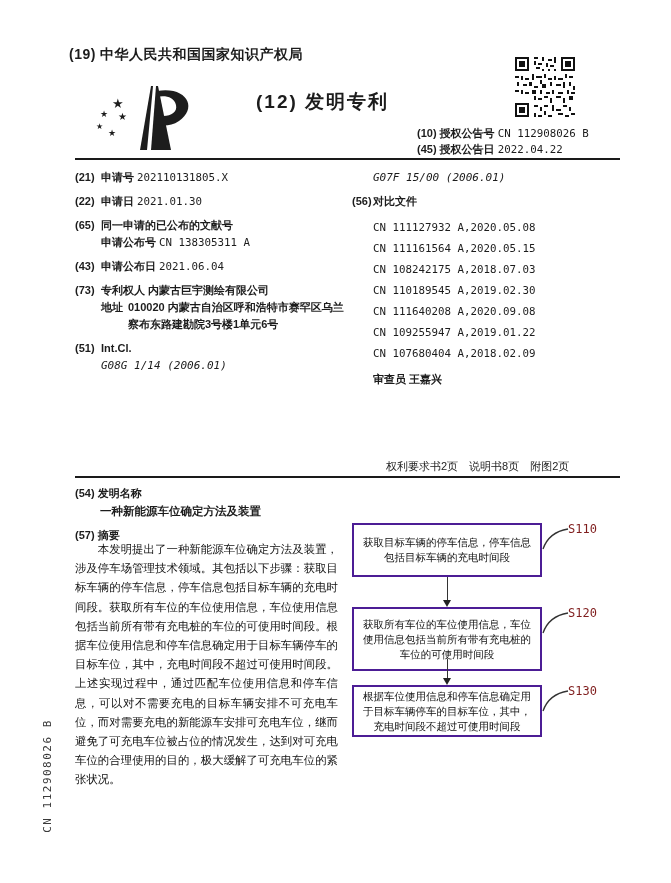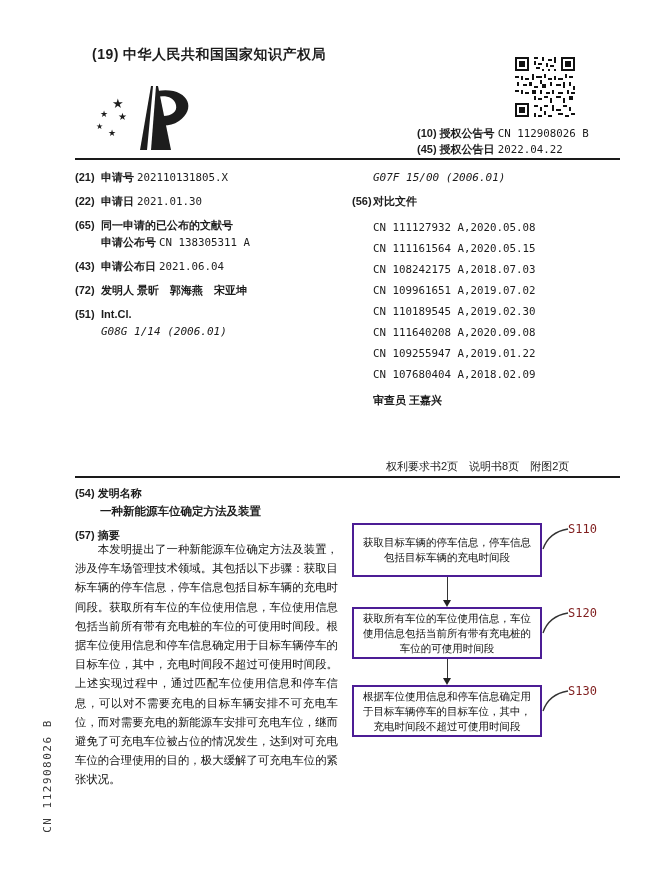--- a/index.html
+++ b/index.html
@@ -5,21 +5,21 @@
   * { margin:0; padding:0; box-sizing:border-box; }
   html,body { background:#fff; }
   body {
     width:671px; height:883px;
     font-family:"Liberation Sans","DejaVu Sans",sans-serif;
     color:#1c1c1c;
   }
   .page { position:relative; width:671px; height:883px; background:#ffffff; overflow:hidden; }
 
   
-  .office-line { position:absolute; left:92px; top:46px; font-size:14px; font-weight:bold; letter-spacing:0.5px; }
+  .office-line { position:absolute; left:69px; top:46px; font-size:14px; font-weight:bold; letter-spacing:0.5px; }
   .office-line .code { margin-right:4px; }
   .logo { position:absolute; left:94px; top:84px; width:112px; height:70px; }
   .doc-type { position:absolute; left:256px; top:89px; font-size:19px; font-weight:bold; letter-spacing:2px; }
   .qr { position:absolute; left:515px; top:57px; width:60px; height:60px; }
   .grant-line { position:absolute; left:417px; font-size:11px; font-weight:bold; white-space:nowrap; }
   .grant-no   { top:126px; }
   .grant-date { top:142px; }
   .grant-line .val { font-weight:normal; }
   .rule { position:absolute; left:75px; width:545px; background:#1a1a1a; }
   .rule1 { top:158px; height:2px; }
@@ -55,21 +55,21 @@
   
   .flowchart { position:absolute; left:340px; top:510px; width:331px; height:265px; }
   .fc-box {
     position:absolute; left:12px; width:190px;
     border:2px solid #4c1d95; background:#fff;
     display:flex; align-items:center; justify-content:center;
     text-align:center; font-size:10.5px; line-height:15px; padding:2px 5px;
     color:#111;
   }
   .fc-box-1 { top:13px;  height:54px; }
-  .fc-box-2 { top:97px;  height:52px; }
+  .fc-box-2 { top:97px;  height:64px; }
   .fc-box-3 { top:175px; height:52px; }
   .fc-label { position:absolute; left:228px; font-size:12px; font-family:"DejaVu Sans Mono","Liberation Mono",monospace; color:#7f1d1d; }
   .fc-label-1 { top:12px; }
   .fc-label-2 { top:96px; }
   .fc-label-3 { top:174px; }
   .fc-conn { position:absolute; left:200px; width:30px; height:24px; }
   .fc-conn-1 { top:17px; }
   .fc-conn-2 { top:101px; }
   .fc-conn-3 { top:179px; }
   .fc-arrow { position:absolute; left:103px; width:9px; }
@@ -100,20 +100,23 @@
     <polygon points="57,2 64,2 77,66 46,66" fill="#1d1d1d"></polygon>
     <polygon points="59,2 62,2 57,66 53,66" fill="#ffffff"></polygon>
     <path d="M63,7 C93,2 104,24 85,37 C76,43 67,42 61,40 L63,31 C73,34 84,30 82,21 C80,12 70,11 62,13 Z" fill="#1d1d1d"></path>
     <text x="18" y="24" font-size="13" fill="#1d1d1d">★</text>
     <text x="6" y="33" font-size="9" fill="#1d1d1d">★</text>
     <text x="24" y="36" font-size="10" fill="#1d1d1d">★</text>
     <text x="2" y="45" font-size="8" fill="#1d1d1d">★</text>
     <text x="14" y="52" font-size="9" fill="#1d1d1d">★</text>
   </svg>
 
+  <div class="doc-type">
+    <span>(12)</span> <span>发明专利</span>
+  </div>
 
   <svg class="qr" viewBox="0 0 29 29" xmlns="http://www.w3.org/2000/svg" shape-rendering="crispEdges">
     <rect x="0" y="0" width="29" height="29" fill="#fff"></rect>
     <g fill="#111">
       <rect x="0" y="0" width="7" height="7"></rect>
         <rect x="22" y="0" width="7" height="7"></rect>
         <rect x="0" y="22" width="7" height="7"></rect>
       <rect x="1" y="1" width="5" height="5" fill="#fff"></rect>
         <rect x="23" y="1" width="5" height="5" fill="#fff"></rect>
         <rect x="1" y="23" width="5" height="5" fill="#fff"></rect>
@@ -213,25 +216,29 @@
       <span class="bib-code">(65)</span><span>同一申请的已公布的文献号</span><br>
       <span>申请公布号</span>
       <span class="mono">CN 138305311 A</span>
     </div>
 
     <div class="bib-item">
       <span class="bib-code">(43)</span><span>申请公布日</span>
       <span class="mono">2021.06.04</span>
     </div>
 
-
-    <div class="bib-item">
-      <span class="bib-code">(72)</span><span>发明人</span>
-      <span>景昕　郭海燕　宋亚坤</span>
-    </div>
+    <div class="bib-item">
+      <span class="bib-code">(73)</span><span>专利权人</span>
+      <span>内蒙古巨宇测绘有限公司</span>
+      <div class="hang">
+        <span class="hl">地址</span>
+        <span>010020 内蒙古自治区呼和浩特市赛罕区乌兰察布东路建勘院3号楼1单元6号</span>
+      </div>
+    </div>
+
 
 
     <div class="bib-item">
       <span class="bib-code">(51)</span><span>Int.Cl.</span><br>
       <span class="cls">G08G 1/14 (2006.01)</span>
     </div>
 
   </div>
 
   <div class="col col-right">
@@ -239,21 +246,20 @@
     <div class="right-cls cls">G07F 15/00 (2006.01)</div>
 
     <div class="bib-item" style="padding-left:21px">
       <span class="bib-code">(56)</span><span>对比文件</span>
     </div>
 
     <div>
       <div class="cite mono">CN 111127932 A,2020.05.08</div>
       <div class="cite mono">CN 111161564 A,2020.05.15</div>
       <div class="cite mono">CN 108242175 A,2018.07.03</div>
-      <div class="cite mono">CN 109961651 A,2019.07.02</div>
       <div class="cite mono">CN 110189545 A,2019.02.30</div>
       <div class="cite mono">CN 111640208 A,2020.09.08</div>
       <div class="cite mono">CN 109255947 A,2019.01.22</div>
       <div class="cite mono">CN 107680404 A,2018.02.09</div>
     </div>
 
     <div class="examiner">
       <span>审查员</span>
       <span>王嘉兴</span>
     </div>

